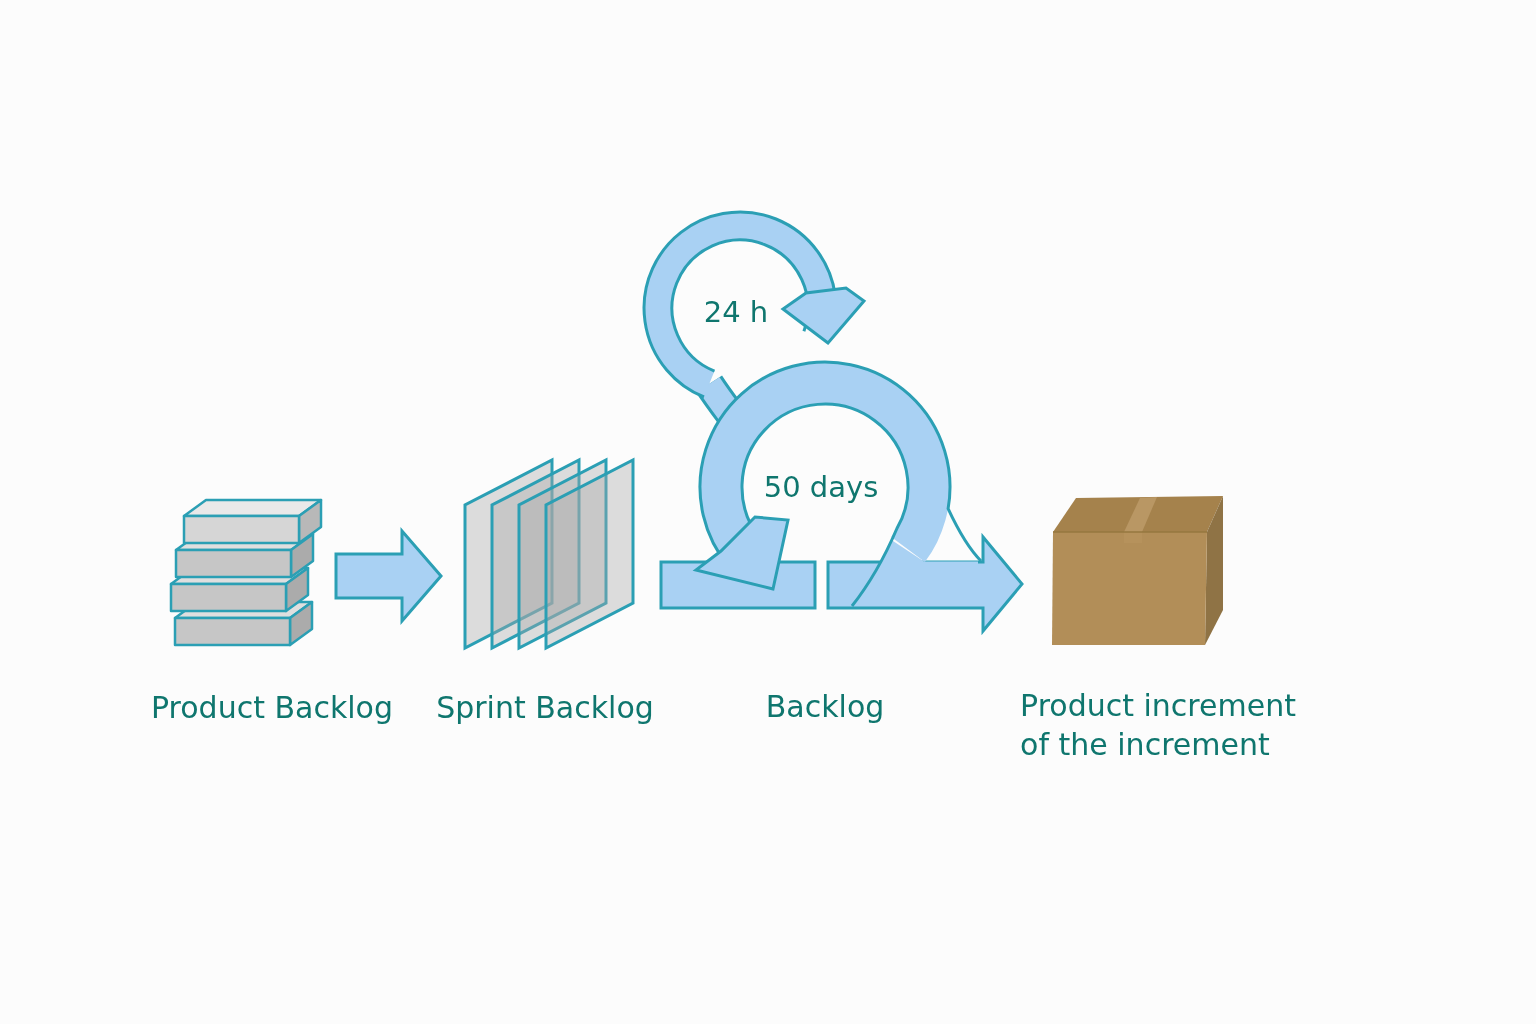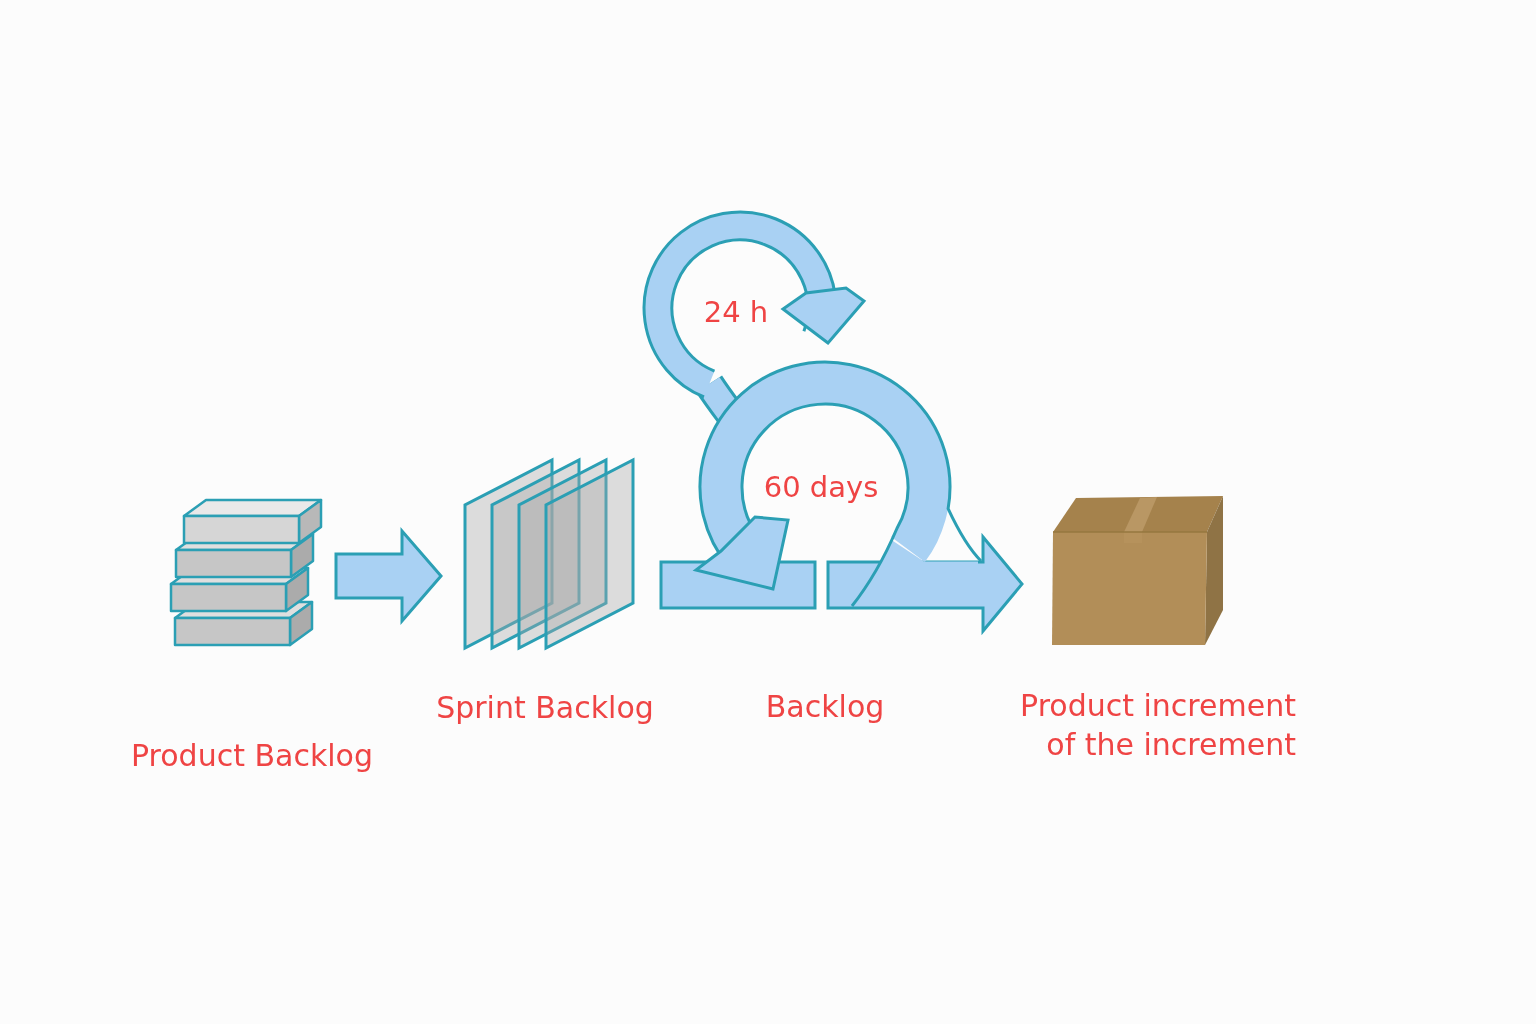--- a/index.html
+++ b/index.html
@@ -23,26 +23,26 @@
     width: 1536px;
     height: 1024px;
     display: block;
   }
   .lbl {
     position: absolute;
     transform: translate(-50%, -50%);
     white-space: nowrap;
     font-size: 30px;
     line-height: 1.2;
-    color: #ef4444;
-    text-align: right;
+    color: #0f766e;
+    text-align: left;
   }
   .lbl.small { font-size: 29px; }
   .lbl.twoline { line-height: 39px; }
-  .lbl-product-backlog  { left: 252px;  top: 708px; margin-top: 48px; }
+  .lbl-product-backlog  { left: 272px;  top: 708px; }
   .lbl-sprint-backlog   { left: 545px;  top: 708px; }
   .lbl-sprint           { left: 825px;  top: 707px; }
   .lbl-increment        { left: 1158px; top: 725px; }
   .lbl-24h              { left: 736px;  top: 312px; }
   .lbl-30days           { left: 821px;  top: 487px; }
 </style>
 </head>
 <body>
 
 <div class="stage">
@@ -121,21 +121,21 @@
       <path d="M1207,532 L1223,496 L1223,610 L1205,645 Z" fill="#8f7345"></path>
       <path d="M1053,532 L1207,532 L1205,645 L1052,645 Z" fill="#b28e58"></path>
       <path d="M1124,532 L1140,498 L1157,497 L1142,532 Z" fill="#b99764"></path>
       <path d="M1124,532 L1142,532 L1142,543 L1124,543 Z" fill="#b6925c"></path>
       <path d="M1053,532 L1207,532" stroke="#96773f" stroke-width="1.5" fill="none"></path>
     </g>
   </svg>
 
   <div class="lbl small lbl-24h">24 h</div>
 
-  <div class="lbl small lbl-30days">60 days</div>
+  <div class="lbl small lbl-30days">50 days</div>
 
   <div class="lbl lbl-product-backlog">Product Backlog</div>
 
   <div class="lbl lbl-sprint-backlog">Sprint Backlog</div>
 
   <div class="lbl lbl-sprint">Backlog</div>
 
   <div class="lbl twoline lbl-increment">
     <div>Product increment</div>
     <div>of the increment</div>

